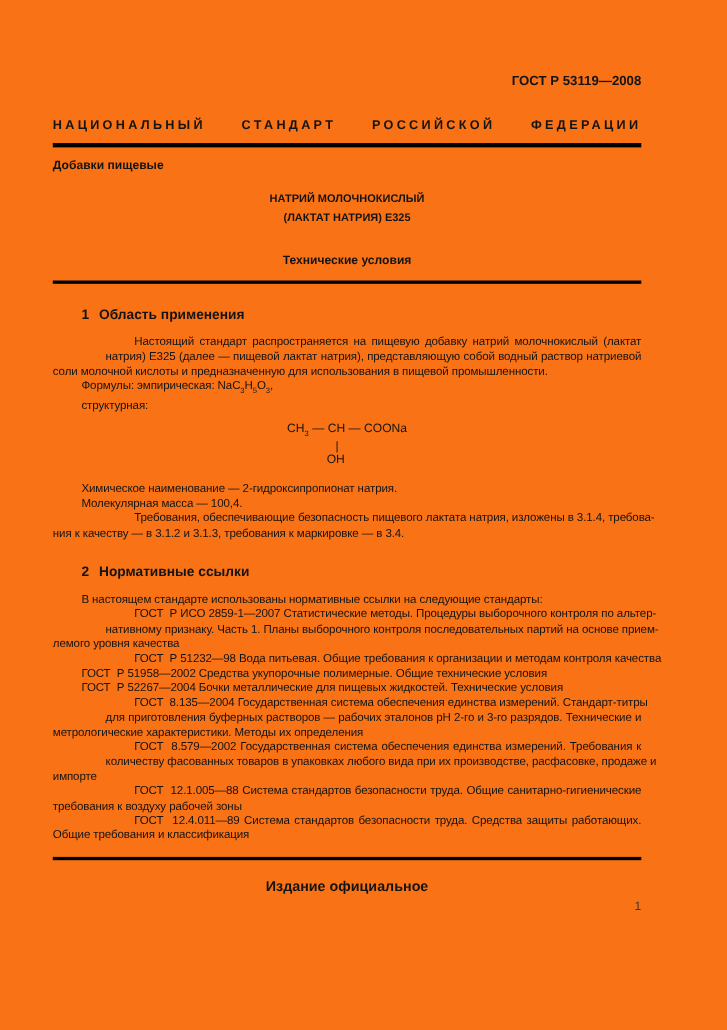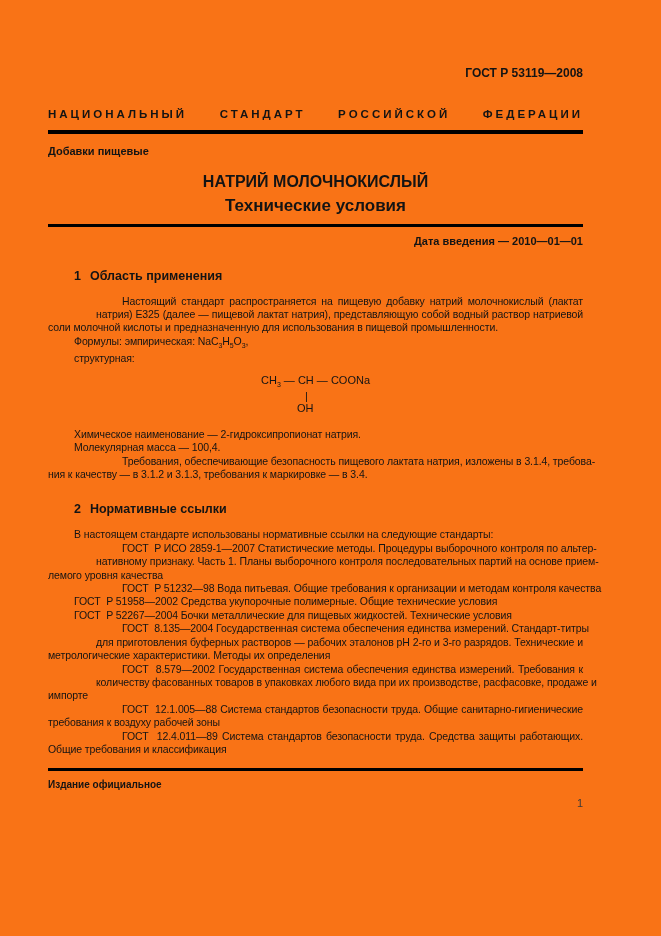--- a/index.html
+++ b/index.html
@@ -12,64 +12,64 @@
   .doc-code{padding-top:66px;text-align:right;font-weight:bold;font-size:12px;line-height:14px;}
   .band{margin-top:27px;font-weight:bold;font-size:11.5px;line-height:14px;letter-spacing:3px;
         white-space:nowrap;text-align:justify;text-align-last:justify;}
   .rule{background:#000;}
   .rule-top{margin-top:9px;height:4px;}
   .rule-mid{margin-top:11px;height:3px;}
   .rule-bot{margin-top:12px;height:3px;}
 
   
   .group{margin-top:11px;text-align:left;font-weight:bold;font-size:11px;line-height:13px;}
-  .title{margin-top:16px;text-align:center;font-weight:bold;font-size:16px;line-height:16.5px;}
-  .subtitle{margin-top:8px;text-align:center;font-weight:bold;font-size:17px;line-height:14px;}
+  .title{margin-top:16px;text-align:center;font-weight:bold;font-size:10px;line-height:16.5px;}
+  .subtitle{margin-top:23px;text-align:center;font-weight:bold;font-size:11px;line-height:14px;}
   .en{margin-top:10px;text-align:center;font-size:10px;line-height:13px;letter-spacing:.3px;color:#2a2a2a;}
 
   .date{margin-top:8px;text-align:right;font-weight:bold;font-size:11px;line-height:13px;}
 
   
   .sec{margin-top:21px;padding-left:26px;font-weight:bold;font-size:12.5px;line-height:15px;}
   .sec-num{margin-right:9px;}
   .para{margin-top:11px;}
   .para-tight{margin-top:13px;}
   .ln{font-size:10.5px;line-height:13.4px;white-space:nowrap;letter-spacing:-0.1px;}
   .ln.full{text-align:justify;text-align-last:justify;margin-left:48px;}
   .ln.ind{text-indent:26px;}
   sub{font-size:7px;}
 
   
   .struct{width:max-content;margin:8px auto 0;font-size:11px;line-height:13px;}
   .s-bond{padding-left:44px;line-height:11px;}
   .s-oh{padding-left:36px;line-height:13px;}
 
   
-  .edition{margin-top:7px;font-weight:bold;font-size:10px;line-height:13px;}
+  .edition{margin-top:17px;font-weight:bold;font-size:13px;line-height:13px;text-align:center;}
   .pageno{margin-top:6px;text-align:right;font-size:11px;line-height:13px;color:#3a3a3a;}
 </style>
 </head>
 <body>
 
 <div class="page">
   <div class="content">
 
     <div class="doc-code">ГОСТ Р 53119—2008</div>
 
     <div class="band">НАЦИОНАЛЬНЫЙ СТАНДАРТ РОССИЙСКОЙ ФЕДЕРАЦИИ</div>
     <div class="rule rule-top"></div>
 
     <div class="group">Добавки пищевые</div>
     <div class="title">
       <div>НАТРИЙ МОЛОЧНОКИСЛЫЙ</div>
+      <div>(ЛАКТАТ НАТРИЯ) Е325</div>
     </div>
     <div class="subtitle">Технические условия</div>
 
     <div class="rule rule-mid"></div>
-    <div class="date">Дата введения — 2010—01—01</div>
 
     <div class="sec"><span class="sec-num">1</span><span>Область применения</span></div>
 
     <div class="para">
       <div class="ln full ind">Настоящий стандарт распространяется на пищевую добавку натрий молочнокислый (лактат</div>
       <div class="ln full">натрия) Е325 (далее — пищевой лактат натрия), представляющую собой водный раствор натриевой</div>
       <div class="ln">соли молочной кислоты и предназначенную для использования в пищевой промышленности.</div>
       <div class="ln ind"><span>Формулы: эмпирическая: NaC</span><sub>3</sub><span>H</span><sub>5</sub><span>O</span><sub>3</sub><span>,</span></div>
       <div class="ln ind">структурная:</div>
     </div>

